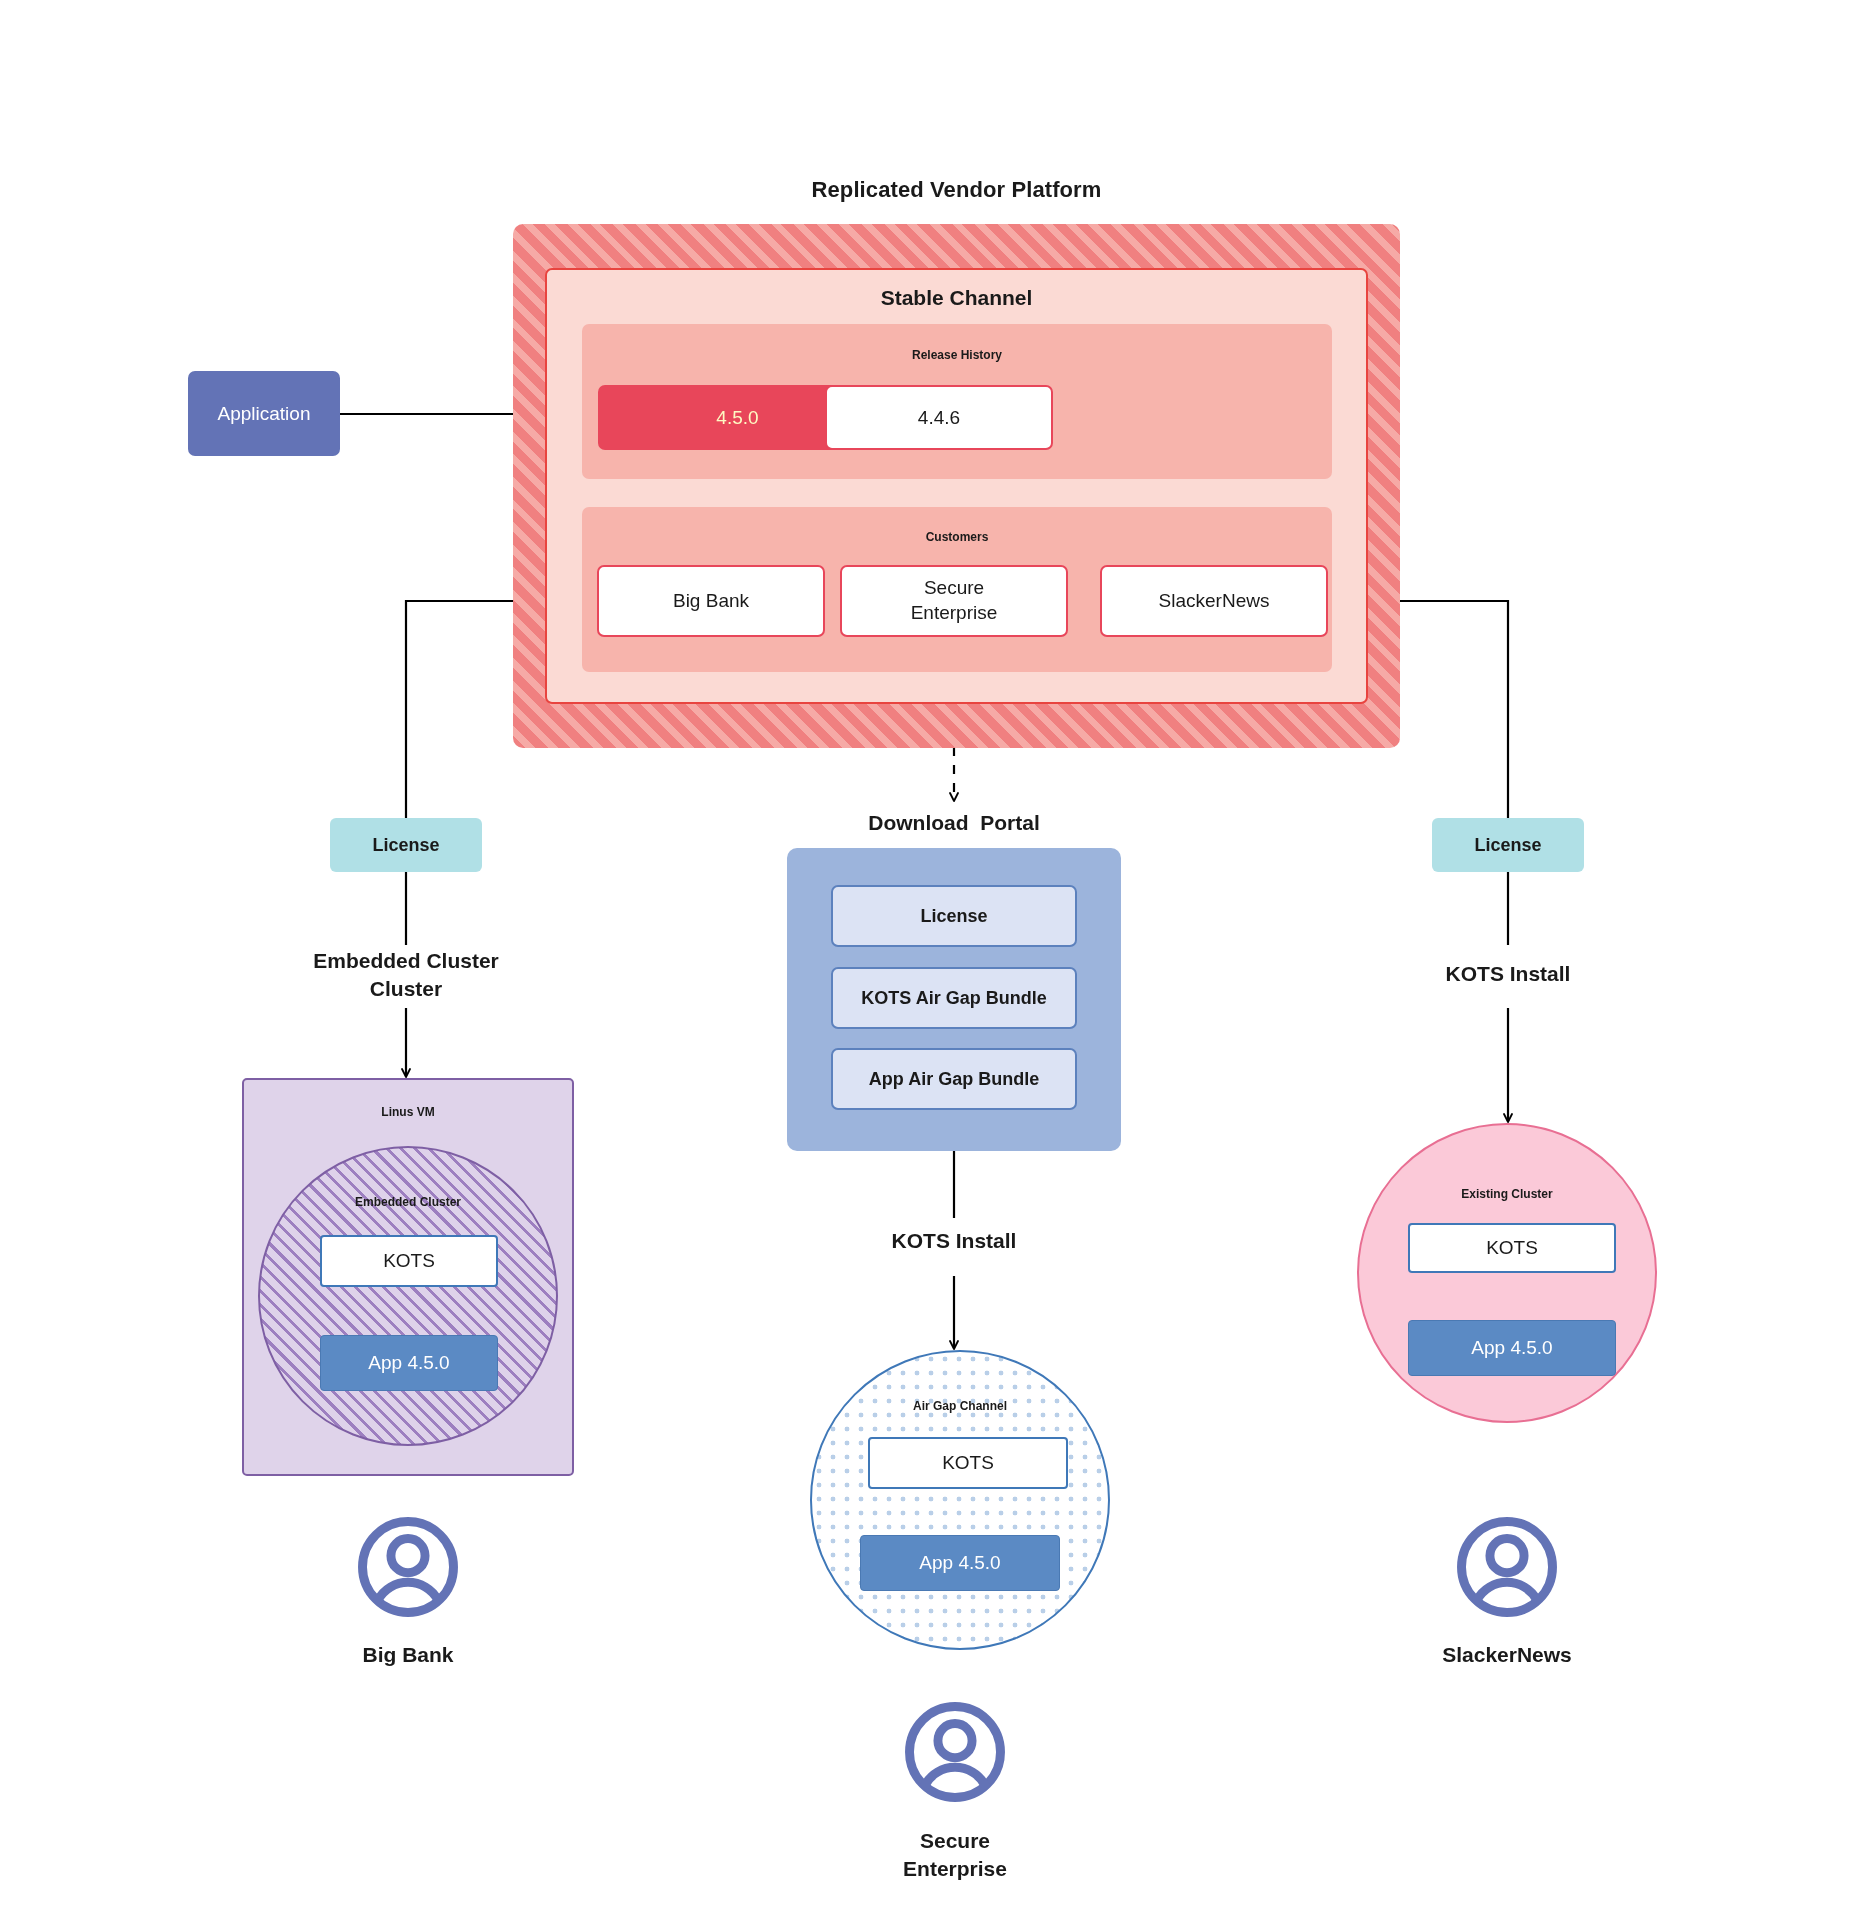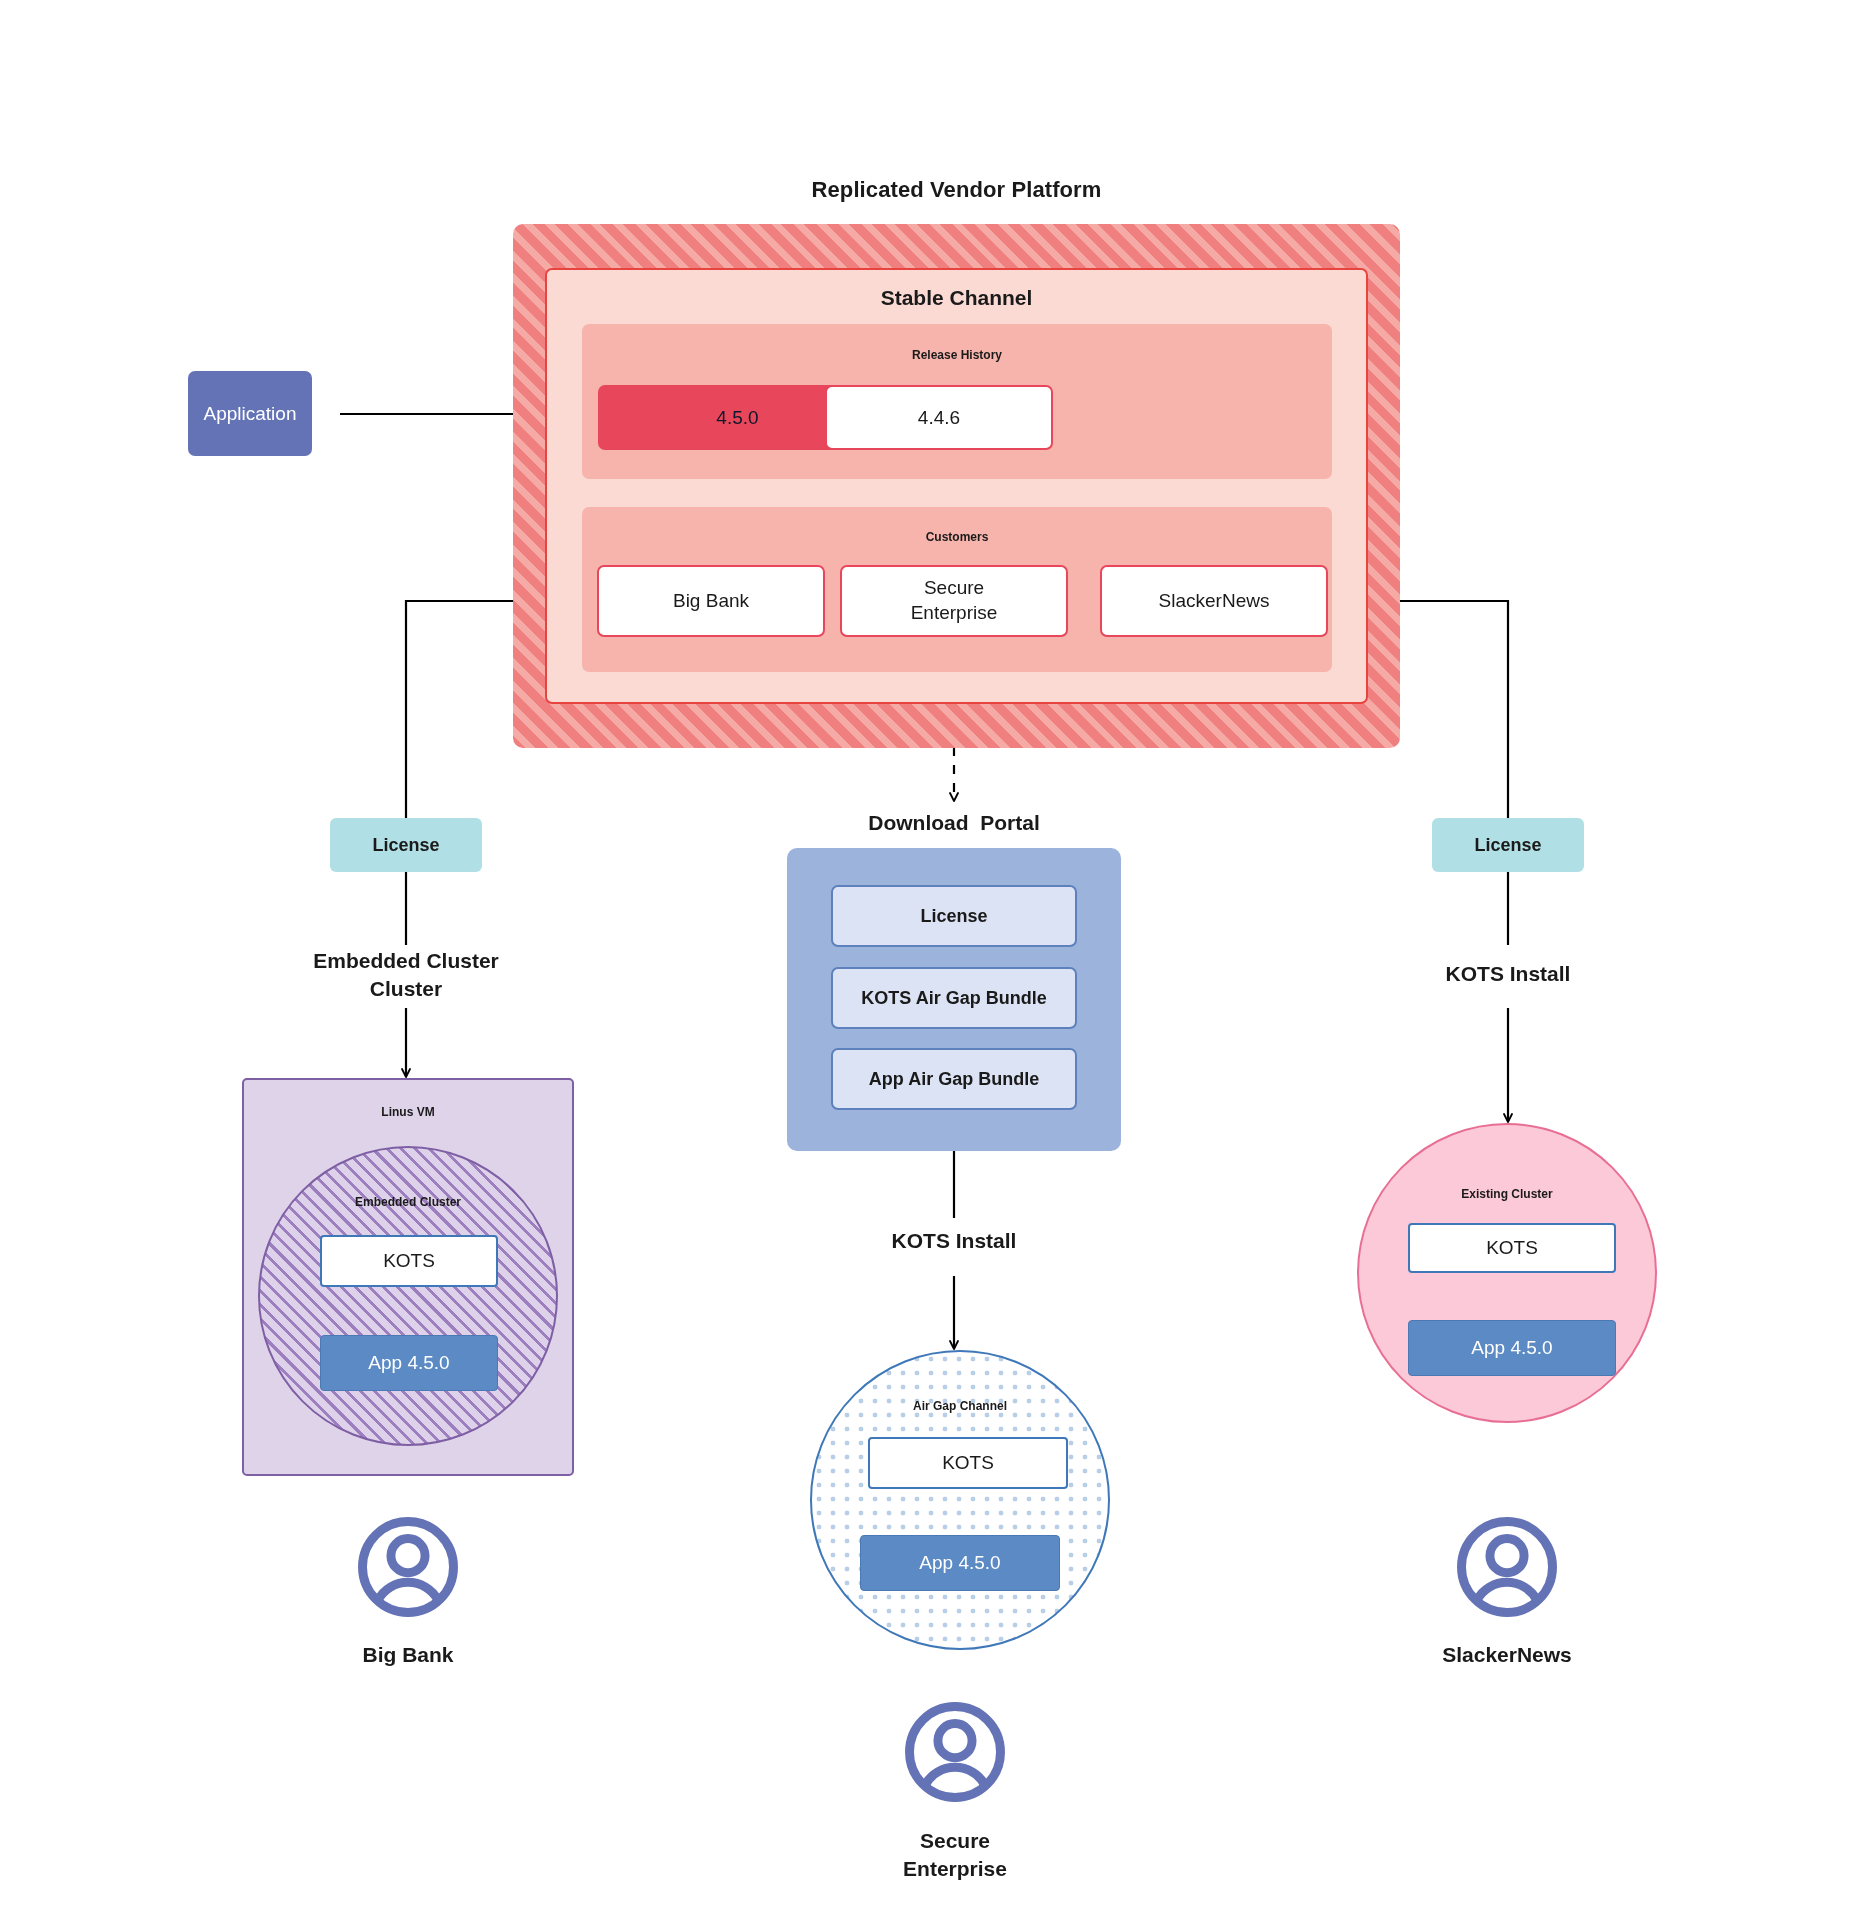--- a/index.html
+++ b/index.html
@@ -28,34 +28,34 @@
   }
   .inner-band{
     background:#f7b4ac;border-radius:7px;box-sizing:border-box;
   }
   #release-history{left:582px;top:324px;width:750px;height:155px;}
   #customers-band{left:582px;top:507px;width:750px;height:165px;}
 
   .rel-card{
     box-sizing:border-box;border-radius:7px;font-size:19px;
   }
-  #rel-450{left:598px;top:385px;width:279px;height:65px;background:#e8465a;color:#0f172a;}
+  #rel-450{left:598px;top:385px;width:279px;height:65px;background:#e8465a;color:#fef9c3;}
   #rel-446{left:825px;top:385px;width:228px;height:65px;background:#ffffff;color:#1a1a1a;border:2px solid #e8465a;}
 
   .cust-card{
     box-sizing:border-box;border-radius:7px;background:#ffffff;
     border:2px solid #e8465a;font-size:19px;line-height:1.3;
   }
   #cust-bigbank{left:597px;top:565px;width:228px;height:72px;}
   #cust-secure{left:840px;top:565px;width:228px;height:72px;}
   #cust-slacker{left:1100px;top:565px;width:228px;height:72px;}
 
   
   #application{
-    left:188px;top:371px;width:124px;height:85px;border-radius:7px;
+    left:188px;top:371px;width:152px;height:85px;border-radius:7px;
     background:#6373b6;color:#ffffff;font-size:19px;
   }
 
   
   .license-chip{
     width:152px;height:54px;border-radius:6px;background:#b0e0e6;
     font-size:18px;font-weight:600;color:#1a1a1a;
   }
   #license-left{left:330px;top:818px;}
   #license-right{left:1432px;top:818px;}

